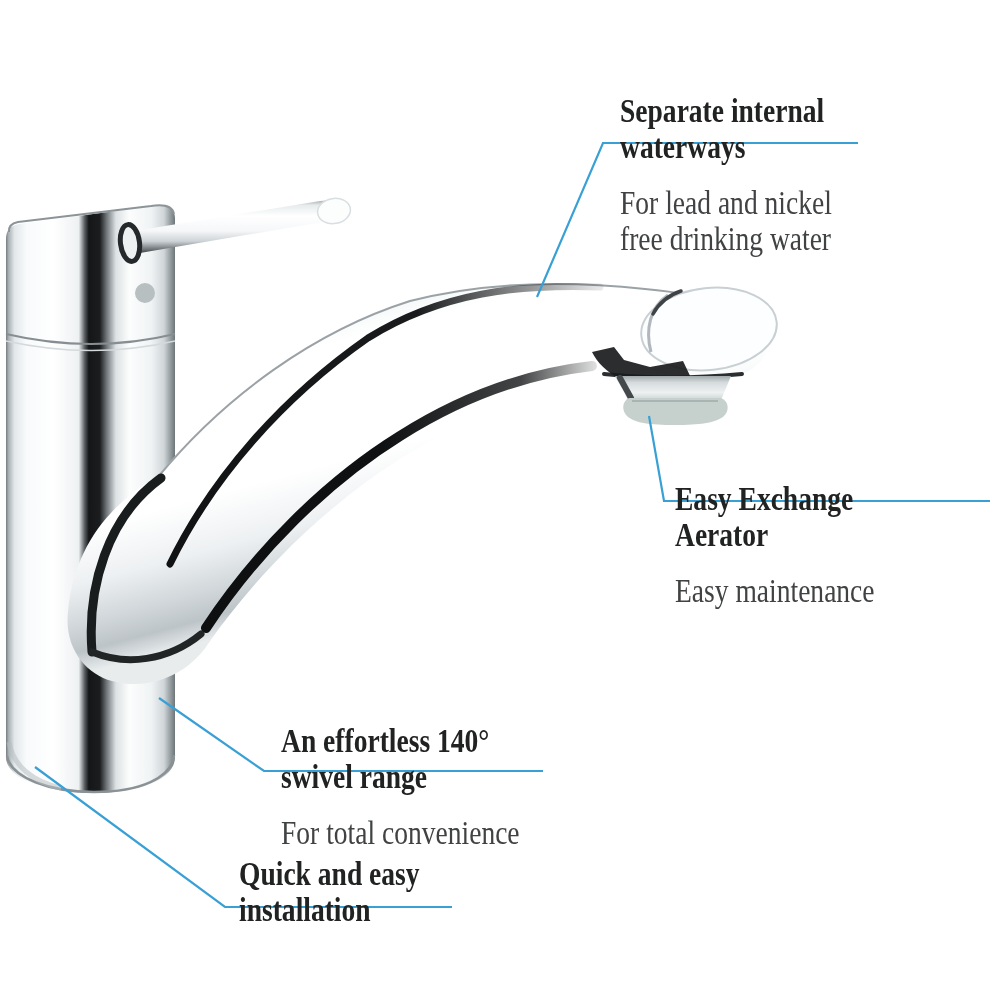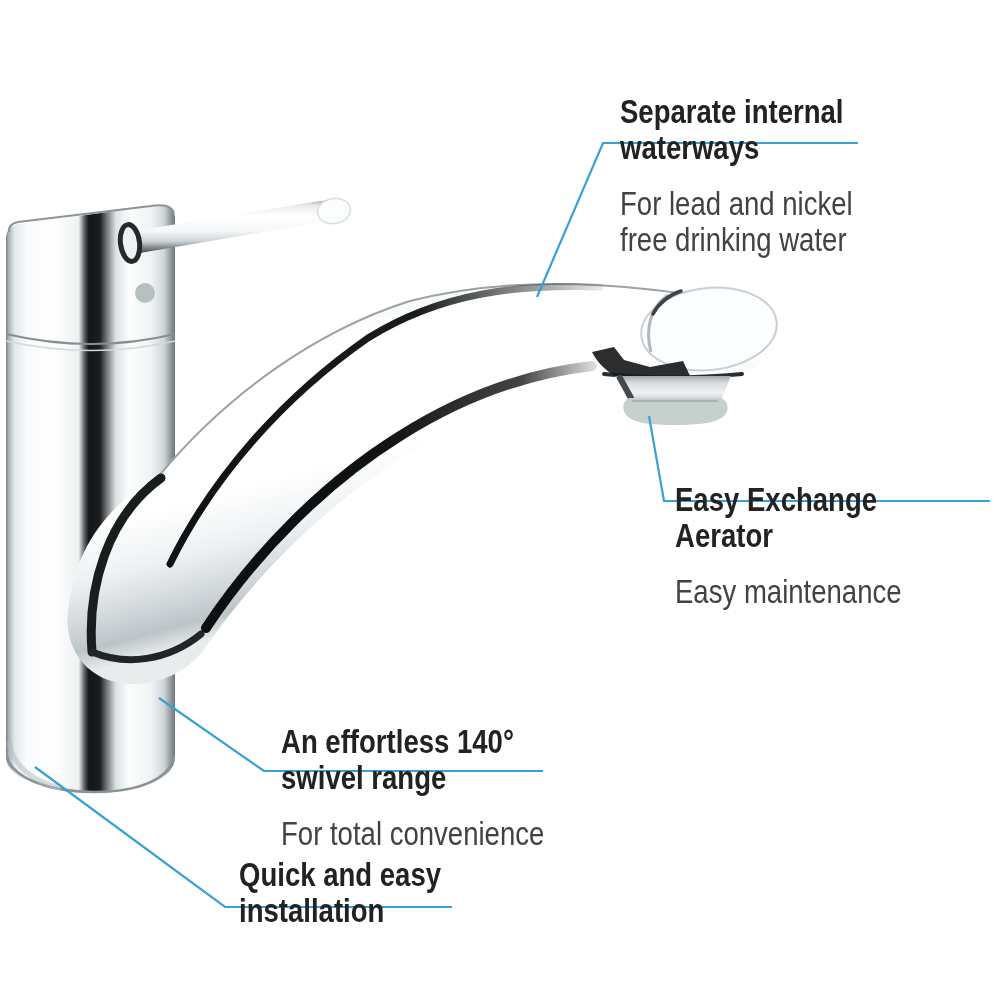--- a/index.html
+++ b/index.html
@@ -1,18 +1,18 @@
 <!DOCTYPE html>
 <html><head>
 <meta charset="utf-8">
 <style>
   html,body{margin:0;padding:0;background:#ffffff;}
   .stage{
     position:relative;width:1000px;height:1000px;background:#ffffff;overflow:hidden;
-    font-family:Liberation Sans, sans-serif;
+    font-family:Liberation Serif, serif;
   }
   .faucet-svg{position:absolute;left:0;top:0;width:1000px;height:1000px;}
   .callout{position:absolute;transform:scaleX(0.81);transform-origin:0 0;white-space:pre-line;}
   .c-title{
     font-size:34px;line-height:36px;font-weight:bold;color:#212222;
     white-space:pre-line;letter-spacing:0;
   }
   .c-desc{
     font-size:34px;line-height:36px;font-weight:normal;color:#414243;
     white-space:pre-line;margin-top:2px;

